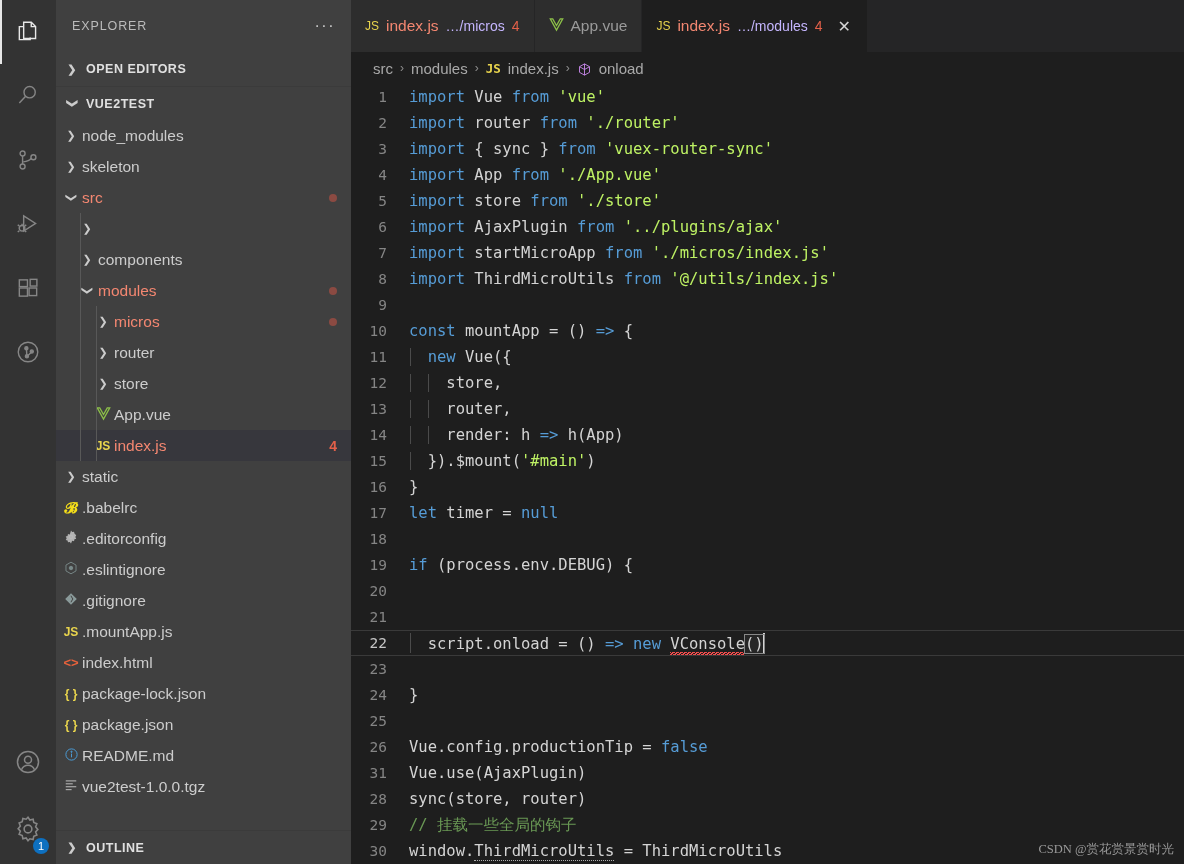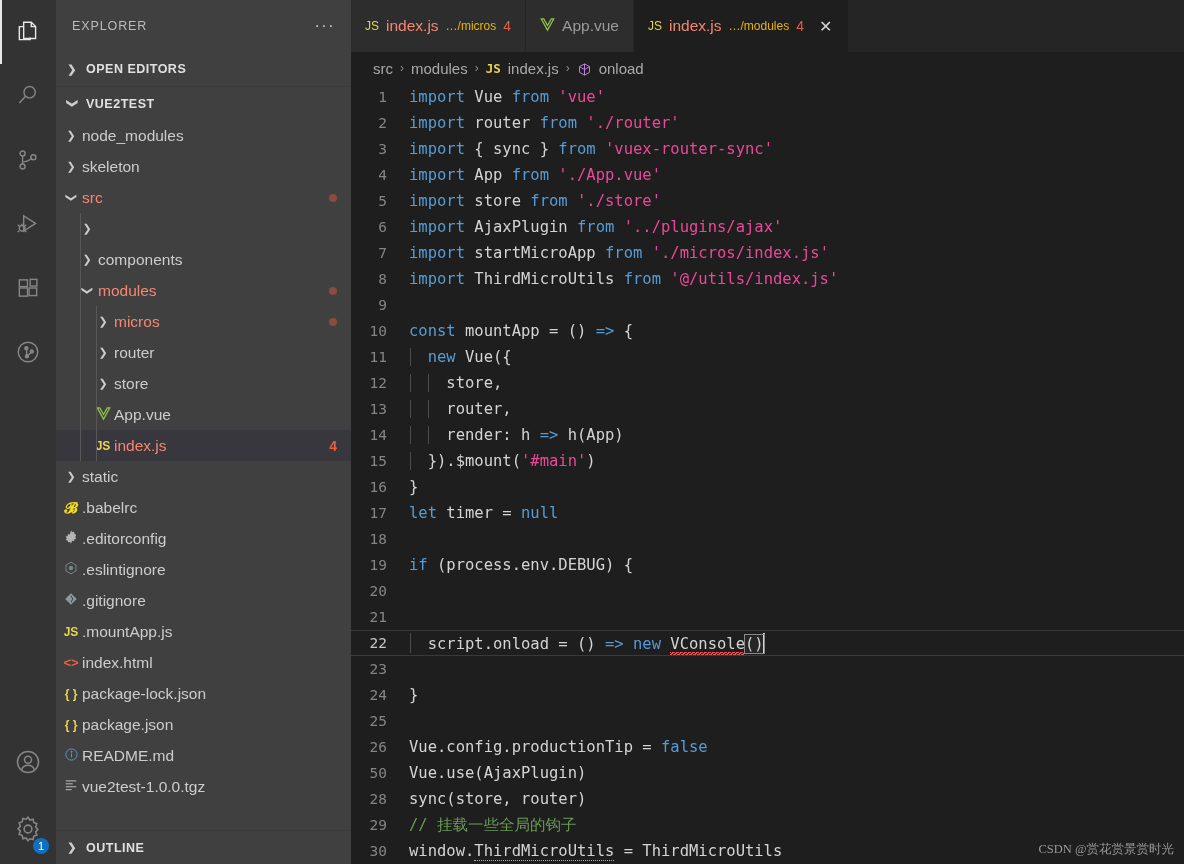--- a/index.html
+++ b/index.html
@@ -71,21 +71,21 @@
   .editor { flex:1 1 auto; display:flex; flex-direction:column; background:#1e1e1e; min-width:0; position:relative; }
   .tabbar { height:52px; background:#252526; display:flex; align-items:stretch; flex:0 0 52px; }
   .tab {
     display:flex; align-items:center; gap:7px; padding:0 14px; font-size:15.5px;
     background:#2d2d2d; color:#9a9a9a; border-right:1px solid #252526; cursor:pointer;
     white-space:nowrap;
   }
   .tab.active { background:#1e1e1e; color:#e7e7e7; }
   .tab .tname { color:#f48771; }
   .tab.vue .tname { color:#9a9a9a; }
-  .tab .tpath { color:#eab308; font-size:12px; }
+  .tab .tpath { color:#c4b5fd; font-size:14px; }
   .tab .tcount { color:#e36049; font-size:14px; }
   .tab .tclose { color:#d4d4d4; font-size:16px; margin-left:6px; padding:0 2px; cursor:pointer; }
   .tabfill { flex:1 1 auto; background:#252526; }
 
   .breadcrumb {
     height:32px; display:flex; align-items:center; gap:7px; padding-left:22px;
     font-size:15px; color:#a9a9a9; background:#1e1e1e; flex:0 0 32px;
   }
   .bc-sep { color:#8c8c8c; font-size:12px; }
   .code-area { flex:1 1 auto; position:relative; overflow:hidden; font-family:"DejaVu Sans Mono", monospace; }
@@ -99,21 +99,21 @@
   }
   .line.active::before { top:0; }
   .line.active::after { bottom:0; }
   .ln {
     width:58px; flex:0 0 58px; text-align:right; padding-right:22px;
     color:#858585; font-size:14.5px; font-family:"DejaVu Sans Mono", monospace;
   }
   .line.active .ln { color:#c6c6c6; }
   .code { flex:1 1 auto; color:#d4d4d4; position:relative; }
   .kw   { color:#569cd6; }
-  .str  { color:#ec4899; }
+  .str  { color:#bef264; }
   .cm   { color:#6a9955; }
   .pl   { color:#d4d4d4; }
   .arrow{ color:#569cd6; }
   .ig { position:absolute; top:0; bottom:0; width:1px; background:#4b4b4b; }
   .squig {
     border-bottom:2px solid transparent;
     background-image:repeating-linear-gradient(135deg,#f14c4c 0,#f14c4c 1px,transparent 1px,transparent 2px);
     background-size:4px 3px; background-repeat:repeat-x; background-position:left bottom;
     padding-bottom:2px;
   }
@@ -439,20 +439,20 @@
         <div class="line"><span class="ln">17</span><span class="code"><span class="kw">let </span><span class="pl">timer = </span><span class="kw">null</span></span></div>
         <div class="line"><span class="ln">18</span><span class="code"></span></div>
         <div class="line"><span class="ln">19</span><span class="code"><span class="kw">if </span><span class="pl">(process.env.DEBUG) {</span></span></div>
         <div class="line"><span class="ln">20</span></div>
         <div class="line"><span class="ln">21</span></div>
         <div class="line active"><span class="ln">22</span><span class="code"><span class="ig" style="left: 0.7px;"></span><span class="pl">  script.onload = () </span><span class="arrow">=&gt;</span><span class="pl"> </span><span class="kw">new </span><span class="pl squig">VConsole</span><span class="pl brkt">()</span><span class="caret"></span></span></div>
         <div class="line"><span class="ln">23</span></div>
         <div class="line"><span class="ln">24</span><span class="code"><span class="pl">}</span></span></div>
         <div class="line"><span class="ln">25</span><span class="code"></span></div>
         <div class="line"><span class="ln">26</span><span class="code"><span class="pl">Vue.config.productionTip = </span><span class="kw">false</span></span></div>
-        <div class="line"><span class="ln">50</span><span class="code"><span class="pl">Vue.use(AjaxPlugin)</span></span></div>
+        <div class="line"><span class="ln">31</span><span class="code"><span class="pl">Vue.use(AjaxPlugin)</span></span></div>
         <div class="line"><span class="ln">28</span><span class="code"><span class="pl">sync(store, router)</span></span></div>
         <div class="line"><span class="ln">29</span><span class="code"><span class="cm">// 挂载一些全局的钩子</span></span></div>
         <div class="line"><span class="ln">30</span><span class="code"><span class="pl">window.</span><span class="pl dotund">ThirdMicroUtils</span><span class="pl"> = ThirdMicroUtils</span></span></div>
       </div>
     <div class="watermark">CSDN @赏花赏景赏时光</div>
   </div>
 </div>
 
 </body></html>

